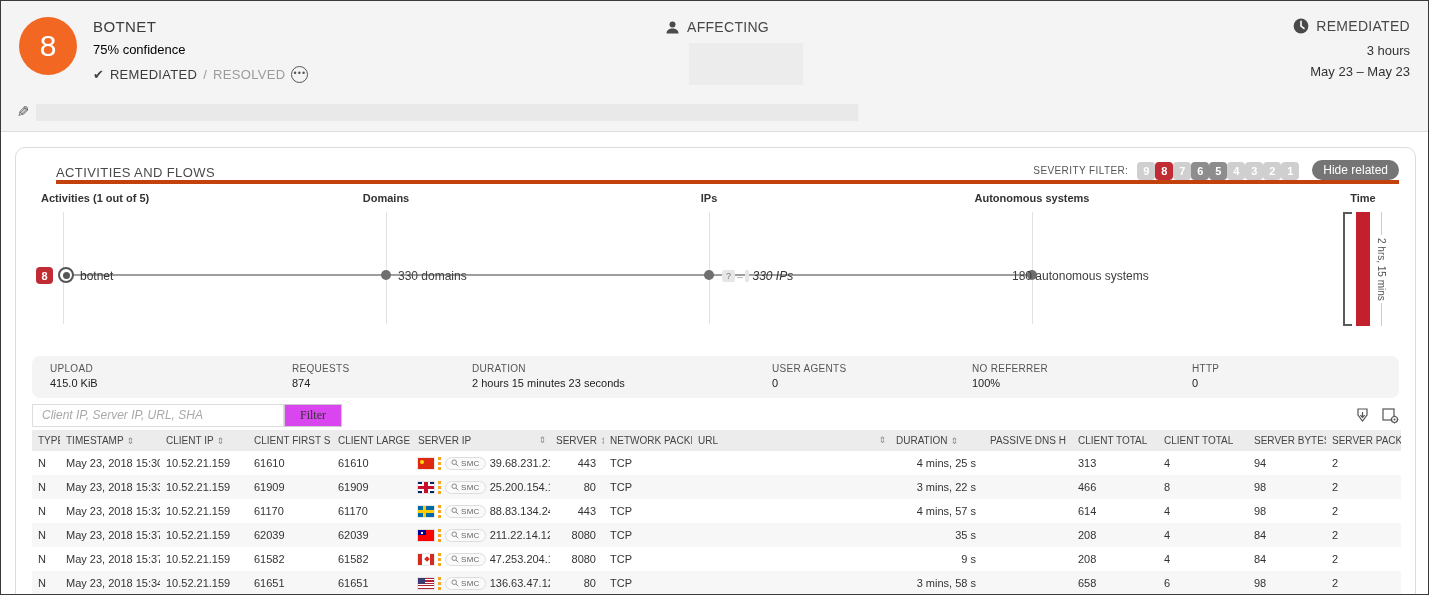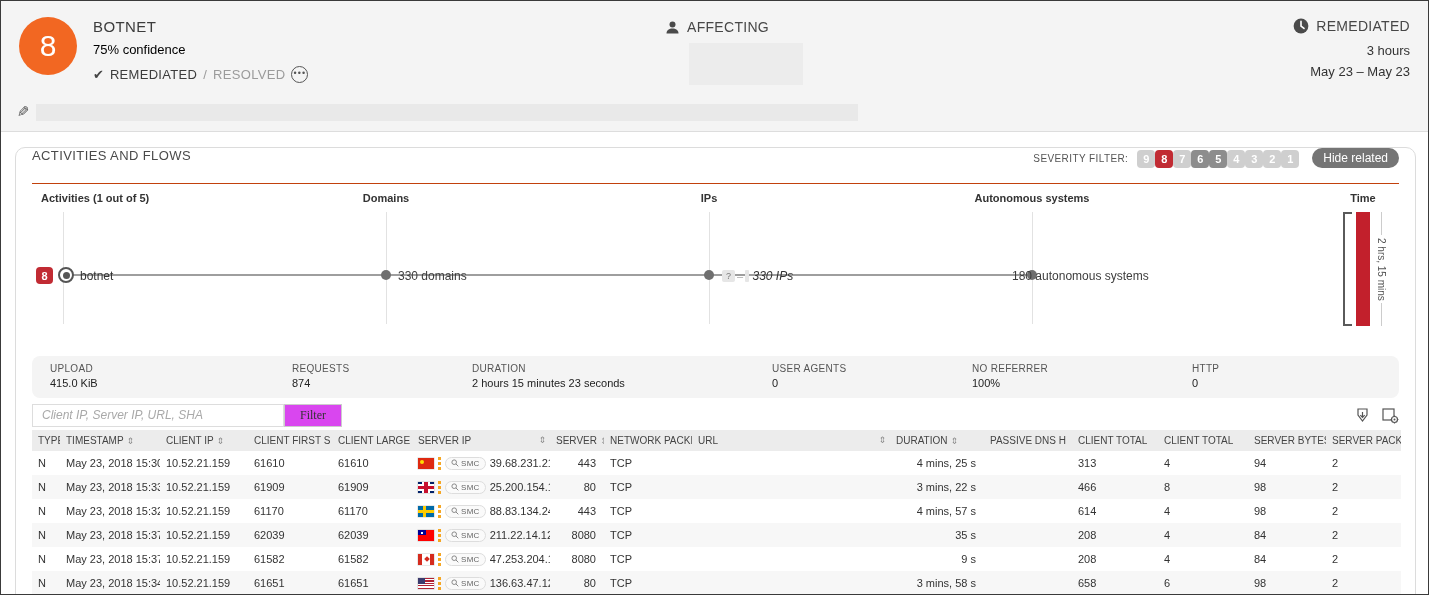--- a/index.html
+++ b/index.html
@@ -28,21 +28,21 @@
   .occurrence-block { position:absolute; right:18px; top:17px; text-align:right; }
   .occ-row { display:flex; align-items:center; justify-content:flex-end; gap:7px; font-size:14px; color:#474747; letter-spacing:.3px; }
   .occ-dur { font-size:13px; color:#333; margin-top:9px; }
   .occ-range { font-size:13px; color:#333; margin-top:6px; }
   .note-row { position:absolute; left:16px; top:102px; display:flex; align-items:center; gap:6px; width:100%; }
   .pencil { font-size:15px; color:#555; transform:scaleX(-1); }
   .note-bar { width:822px; height:17px; background:#e9e9e9; }
   
   .card { position:absolute; left:14px; top:146px; width:1401px; height:468px;
     background:#fff; border:1px solid #dcdcdc; border-radius:10px; padding:0 16px; }
-  .card-header { height:36px; display:flex; align-items:flex-start; justify-content:space-between; border-bottom:1px solid #c2410c; }
+  .card-header { height:36px; display:flex; align-items:flex-end; justify-content:space-between; border-bottom:4px solid #c2410c;margin-left:24px; }
   .card-title { font-size:13px; color:#4a4a4a; letter-spacing:.4px; }
   .sev-filter { display:flex; align-items:center; gap:5px; }
   .sev-filter-label { font-size:10px; color:#555; letter-spacing:.4px; margin-right:4px; }
   .sev-badge { width:18px; height:18px; border-radius:4px; color:#fff; font-size:11px; font-weight:bold;
     display:inline-flex; align-items:center; justify-content:center; cursor:default; }
   .sev-dim { background:#cfcfcf; }
   .sev-red { background:#c12b33; }
   .sev-mid { background:#8d8d8d; }
   .hide-related { margin-left:8px; background:#757575; color:#fff; border:none; border-radius:10px;
     font-size:12px; padding:3px 11px; font-family:inherit; }

